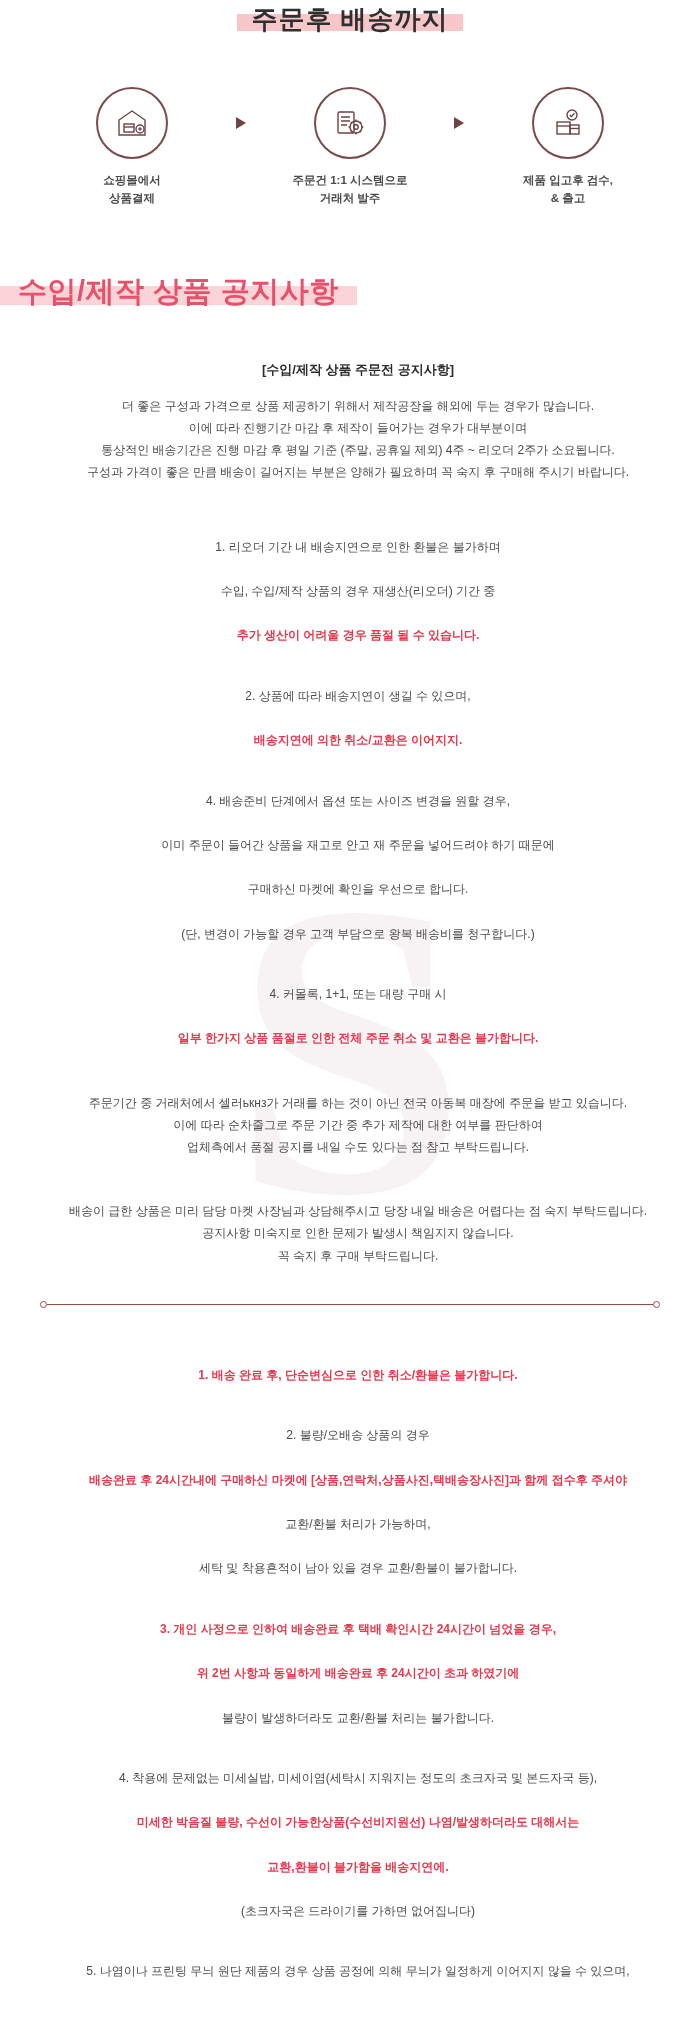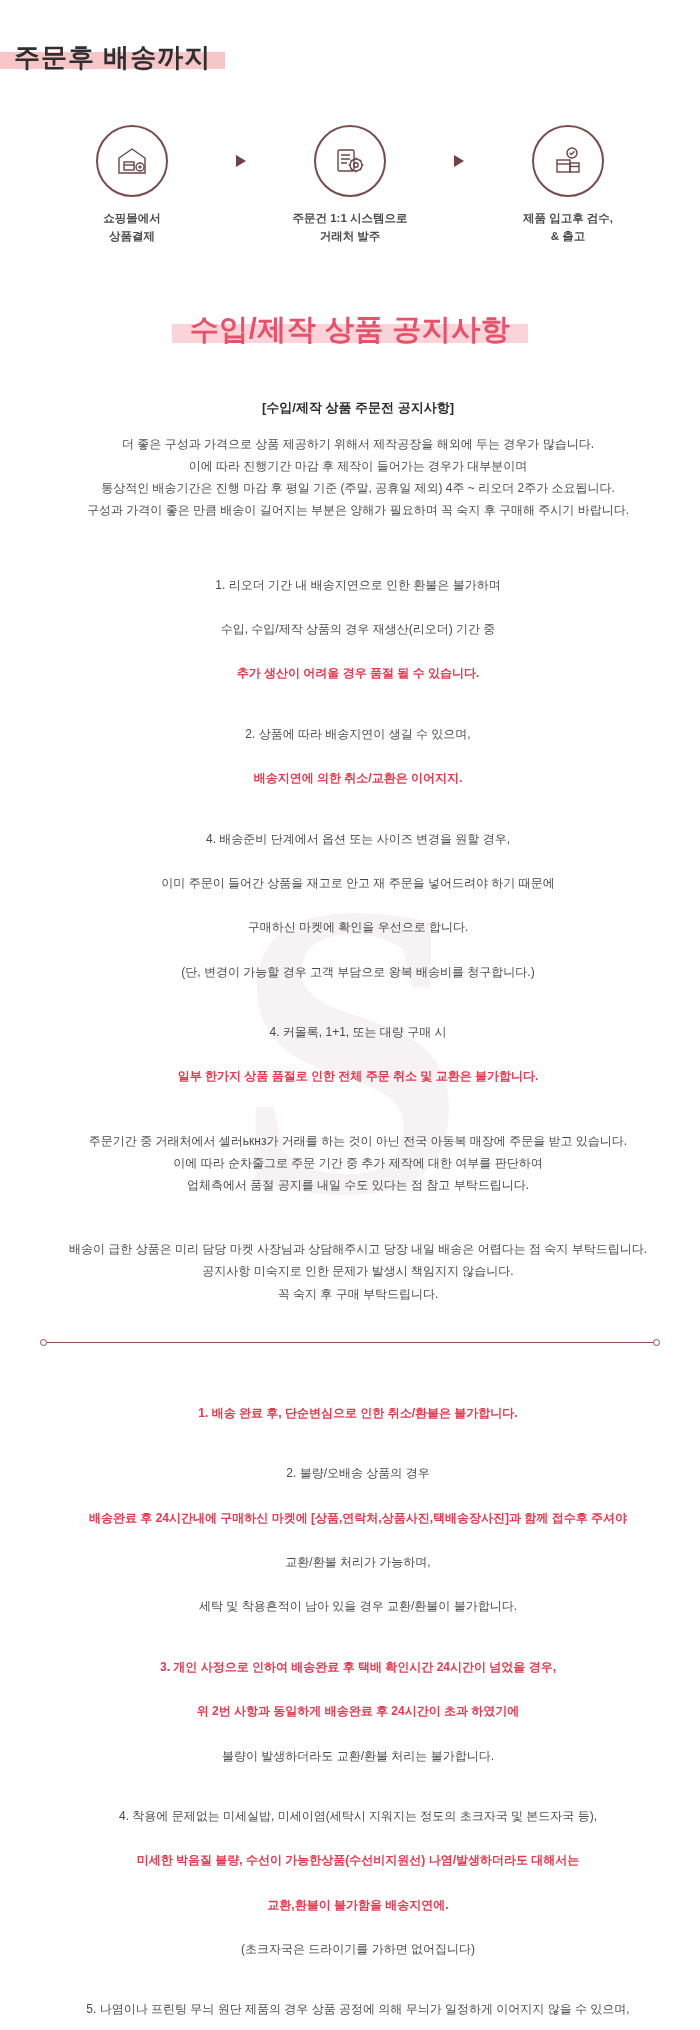--- a/index.html
+++ b/index.html
@@ -31,22 +31,21 @@
     color: #f7f3f4;
     font-family: "Liberation Serif", serif;
     line-height: 1;
     z-index: 0;
     user-select: none;
   }
   .content { position: relative; z-index: 1; }
 
   
   .top-title-wrap {
-    text-align: left;
-    padding-top: 38px;
+    text-align: center;
   }
   .top-title {
     display: inline-block;
     position: relative;
     font-size: 26px;
     font-weight: bold;
     letter-spacing: 1px;
     color: #2f2f2f;
     padding: 2px 14px 4px 14px;
   }
@@ -97,21 +96,21 @@
   .arrow i {
     display: block;
     width: 0; height: 0;
     border-left: 10px solid #6f4343;
     border-top: 6px solid transparent;
     border-bottom: 6px solid transparent;
   }
 
   
   .main-head-wrap {
-    text-align: center;
+    text-align: left;
     margin-top: 62px;
   }
   .main-head {
     display: inline-block;
     position: relative;
     font-size: 29px;
     font-weight: bold;
     color: #e8516a;
     padding: 2px 18px 5px 18px;
     letter-spacing: 0.5px;

